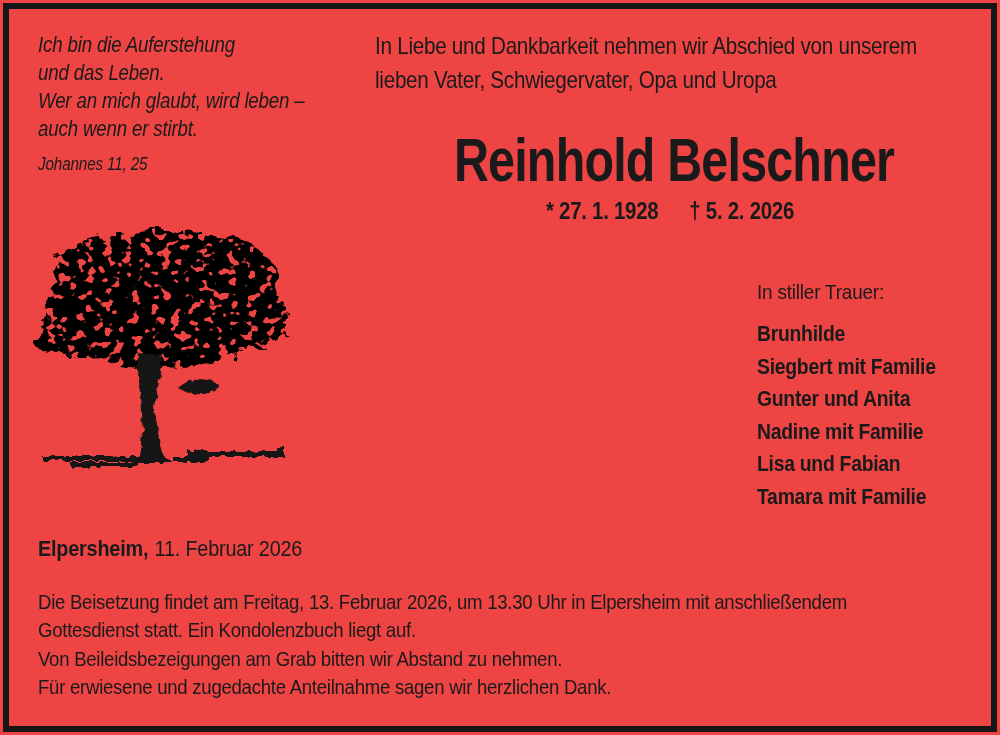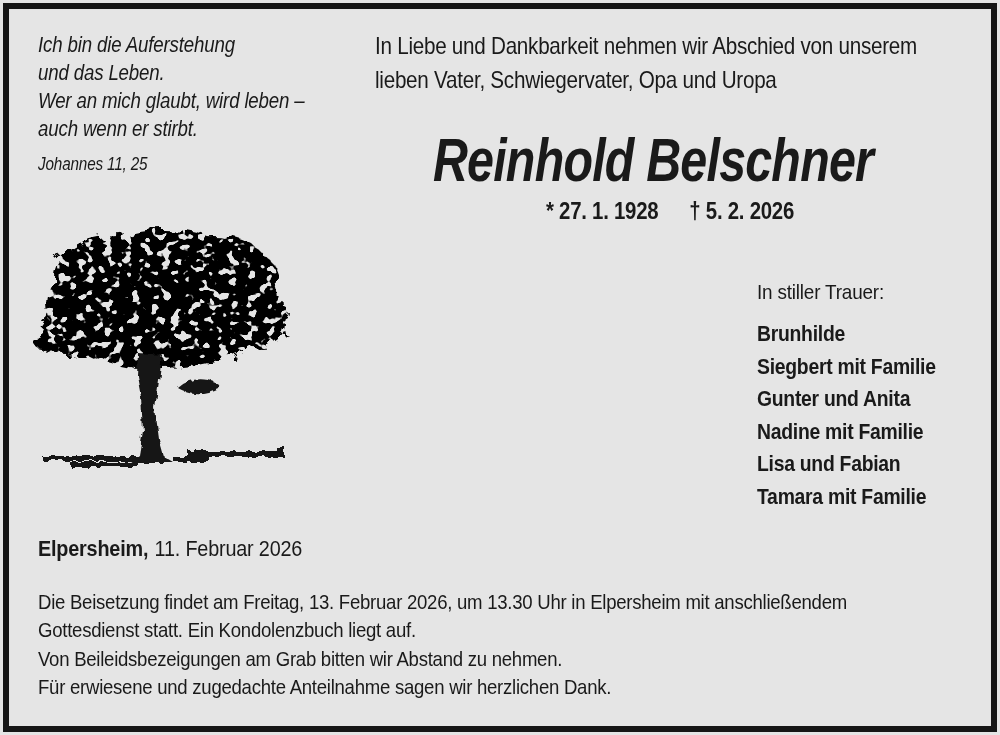--- a/index.html
+++ b/index.html
@@ -4,21 +4,21 @@
 <style>
   html, body {
     margin: 0;
     padding: 0;
     background: #ffffff;
   }
   .page {
     position: relative;
     width: 1000px;
     height: 735px;
-    background: #e5e5e5;
+    background: #ef4444;
     color: #1a1a1a;
     font-family: "Liberation Sans", sans-serif;
     overflow: hidden;
   }
   .frame {
     position: absolute;
     inset: 3px;
     border: 6px solid #161616;
     pointer-events: none;
   }
@@ -46,25 +46,24 @@
     top: 29px;
     font-size: 24px;
     line-height: 34px;
     letter-spacing: -0.3px;
     transform: scaleX(0.86);
     transform-origin: 0 0;
   }
 
   .name-wrap {
     position: absolute;
-    left: 353px;
+    left: 374px;
     top: 127px;
     width: 600px;
     text-align: center;
-    font-style: italic;
   }
   .deceased-name {
     font-weight: bold;
     font-size: 62px;
     line-height: 66px;
     letter-spacing: -1px;
     transform: scaleX(0.78);
     transform-origin: 50% 50%;
   }
 

